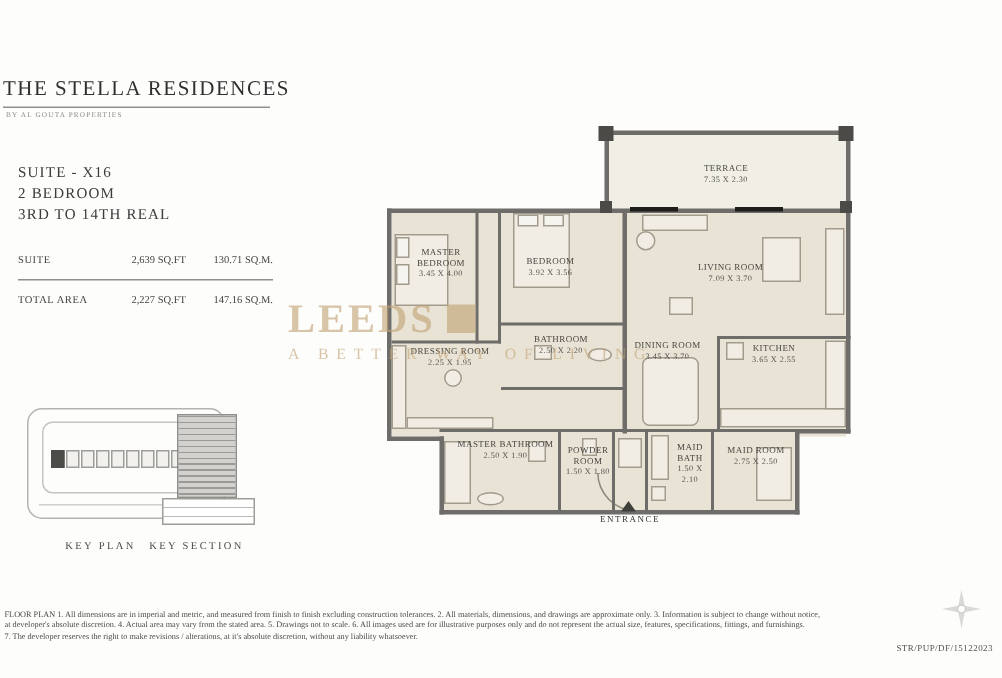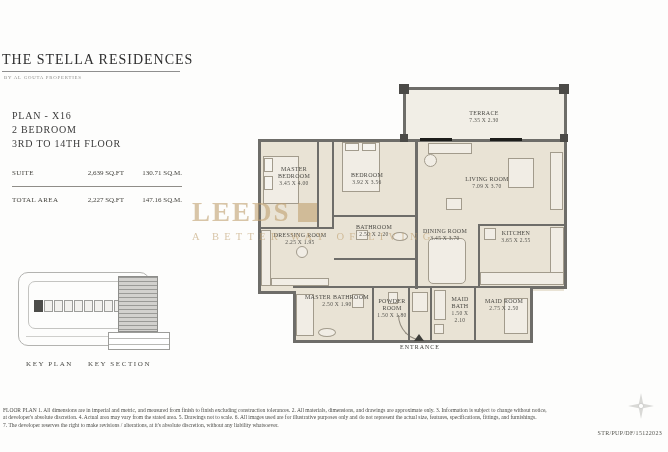--- a/index.html
+++ b/index.html
@@ -30,21 +30,21 @@
   .kp-cell { width:9px; height:12px; border:1px solid #9d9d9a; background:#f2f1ee; }
   .kp-cell.hl { background:#4c4c49; border-color:#4c4c49; }
   .kp-wing { position:absolute; left:126px; top:288px; width:26px; height:30px; border:1px solid #a8a8a5; background:#f4f3f0; }
   .kp-road { position:absolute; left:26px; top:336px; width:92px; height:1px; background:#cfcfcc; }
   .ks-tower { position:absolute; left:118px; top:276px; width:40px; height:56px;
               border:1px solid #8e8e8b;
               background:repeating-linear-gradient(180deg,#9a9a97 0 1px,#d2d1ce 1px 4px); }
   .ks-podium { position:absolute; left:108px; top:332px; width:62px; height:18px; border:1px solid #9d9d9a;
                background:repeating-linear-gradient(180deg,#ffffff 0 5px,#b9b9b6 5px 6px); }
   .key-label { position:absolute; top:360px; font-size:7px; letter-spacing:1.6px;
-               color:#4a4a46; text-align:left; white-space:nowrap; }
+               color:#4a4a46; text-align:center; white-space:nowrap; }
 
   
   .floor { position:absolute; background:#e9e3d5; z-index:1; }
   .tfloor { position:absolute; background:#f1eee6; z-index:1; }
   .w { position:absolute; background:#6e6d69; z-index:10; }
   .post { position:absolute; background:#4b4a47; z-index:11; }
   .slide { position:absolute; background:#1d1d1b; height:3px; z-index:12; }
   .f { position:absolute; border:1px solid #a29b8c; background:rgba(255,255,255,.38); z-index:5; }
   .f.round { border-radius:50%; }
   .f.soft { border-radius:5px; }
@@ -75,23 +75,23 @@
 </head>
 <body>
 
 <div class="page">
 
   <div class="title">THE STELLA RESIDENCES</div>
   <div class="title-rule"></div>
   <div class="subtitle">BY AL GOUTA PROPERTIES</div>
 
   <div class="unit-block">
-    <div>PLAN - X16</div>
+    <div>SUITE - X16</div>
     <div>2 BEDROOM</div>
-    <div>3RD TO 14TH FLOOR</div>
+    <div>3RD TO 14TH REAL</div>
   </div>
 
   <div class="area-table">
     <div class="a-row">
       <span class="a-label">SUITE</span>
       <span class="a-sqft"><span>2,639</span>&nbsp;<span>SQ.FT</span></span>
       <span class="a-sqm"><span>130.71</span>&nbsp;<span>SQ.M.</span></span>
     </div>
     <div class="a-row">
       <span class="a-label">TOTAL AREA</span>

